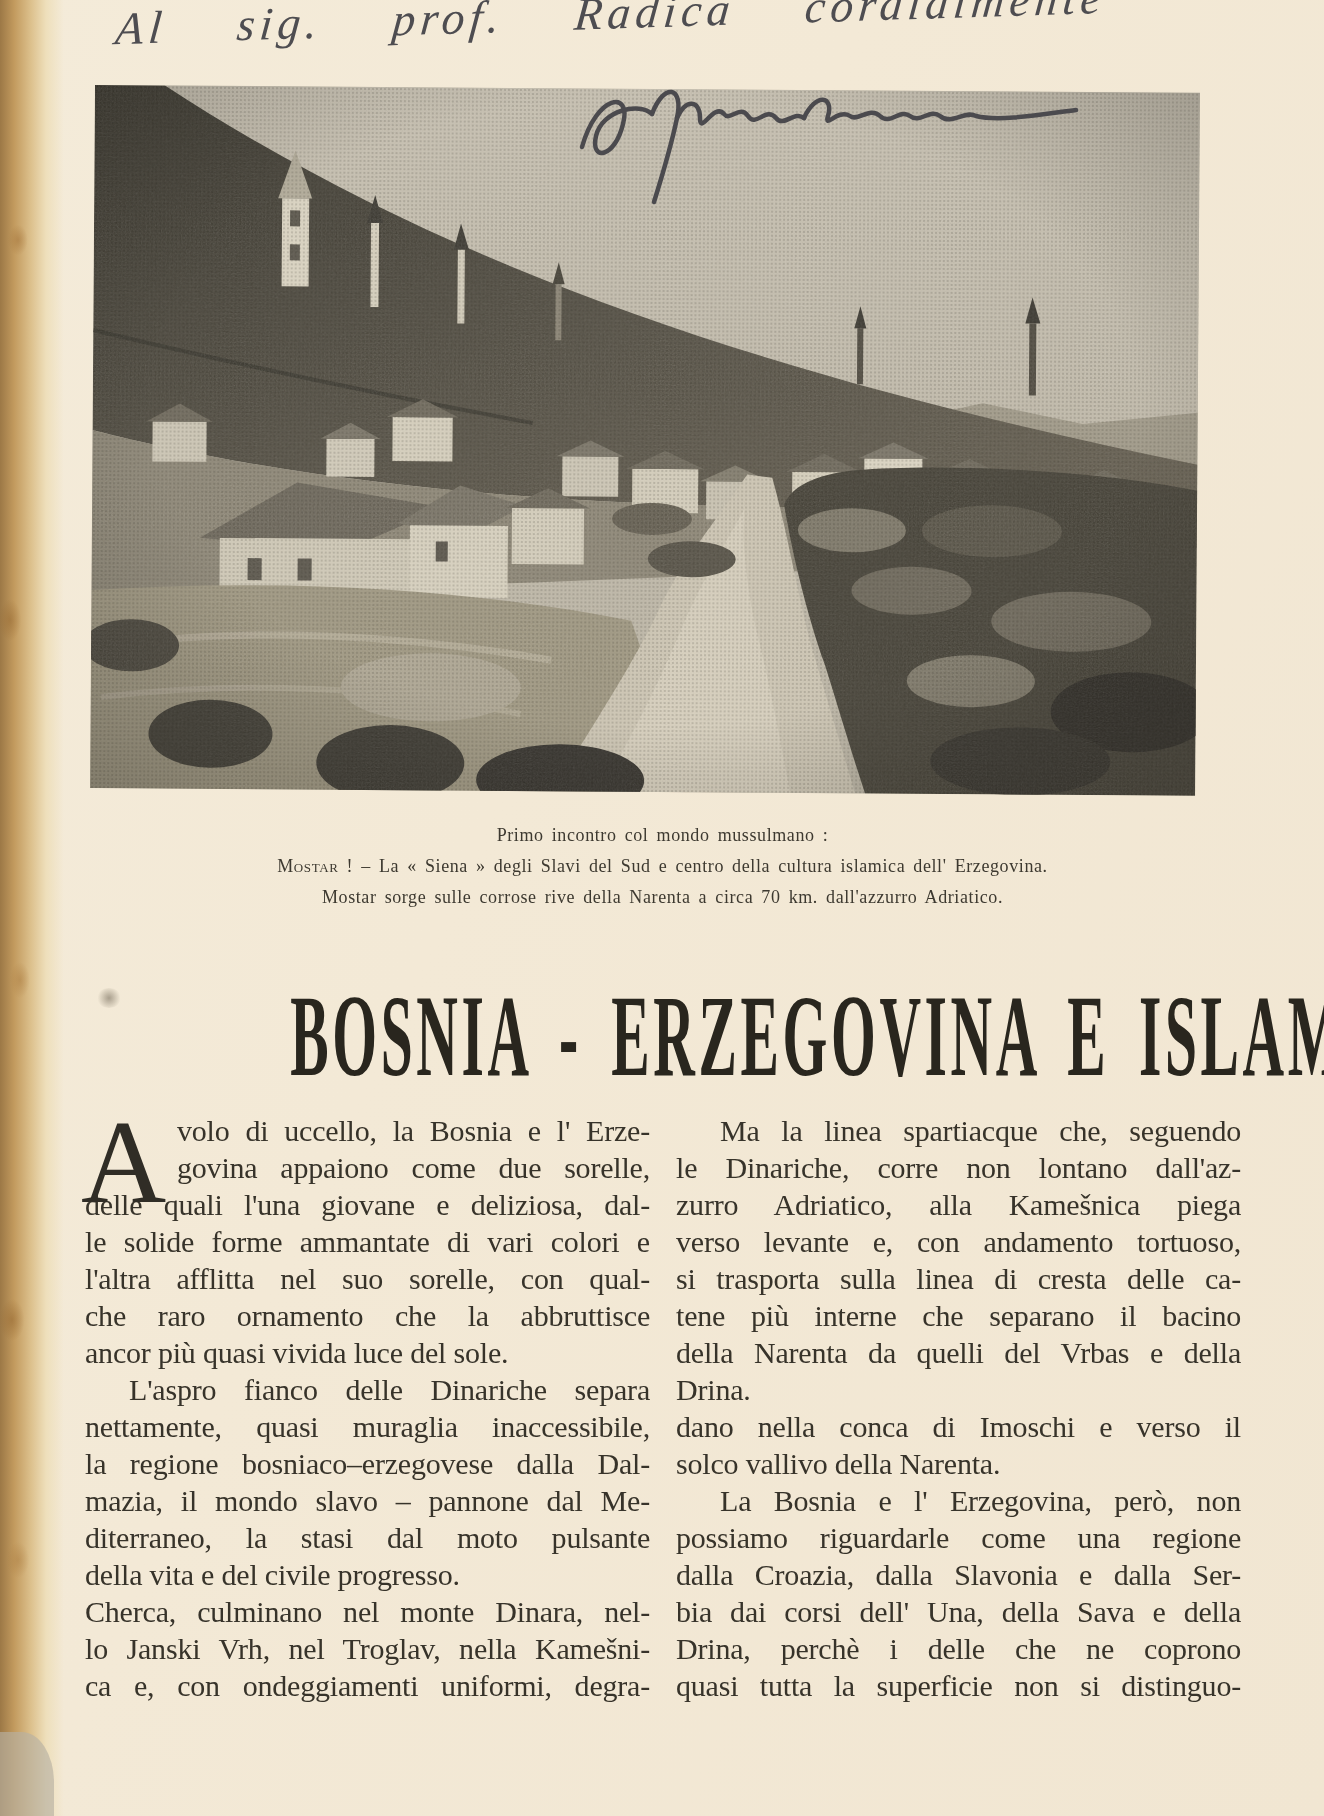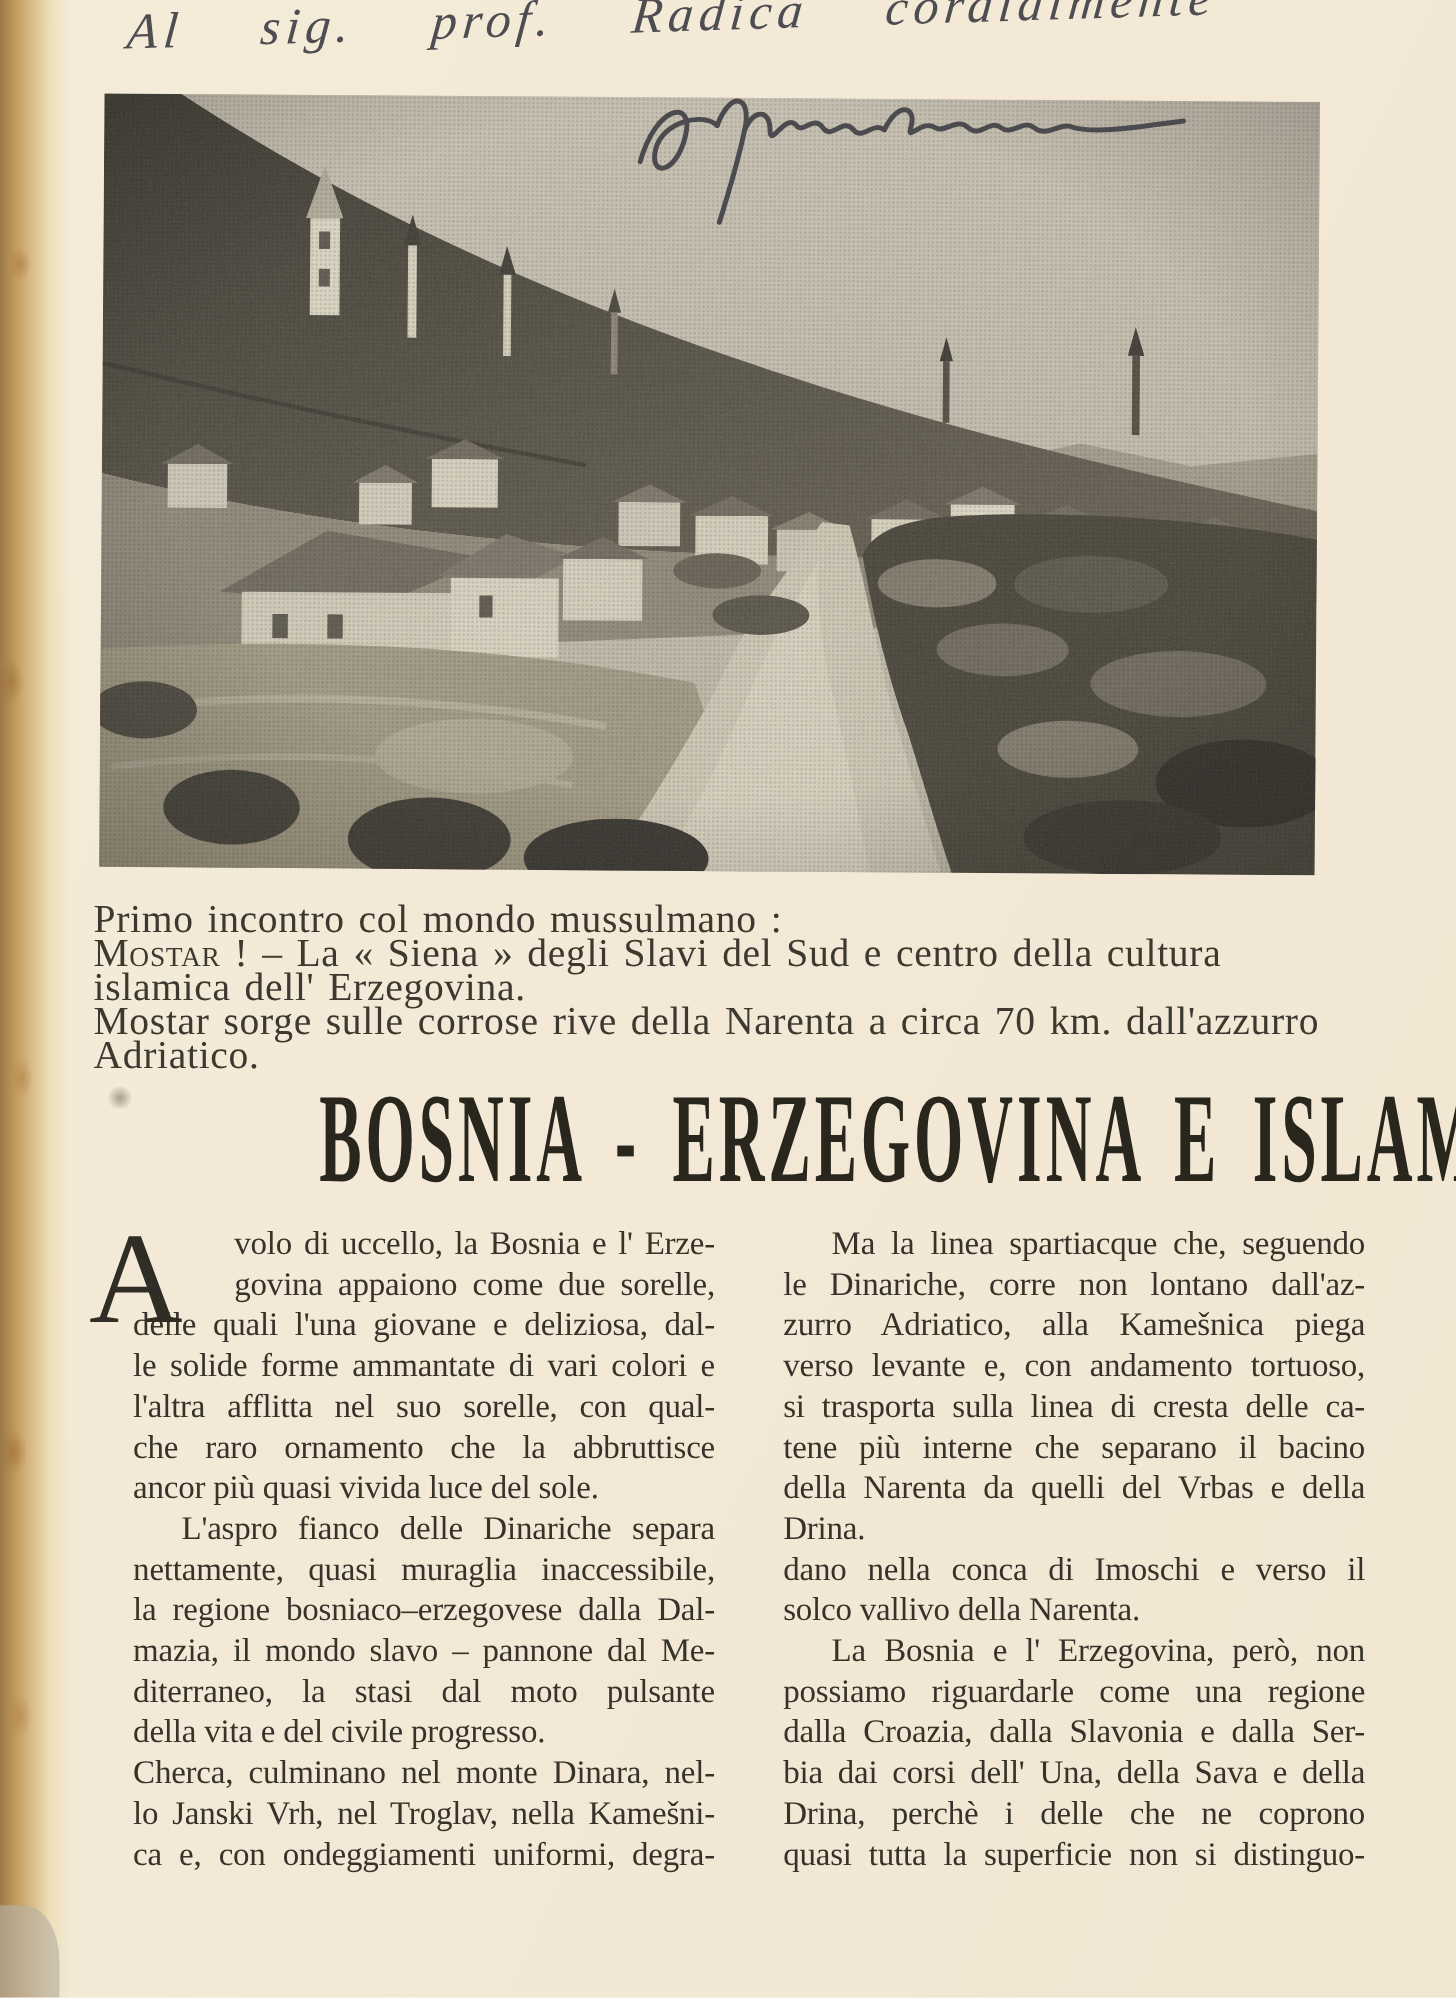--- a/index.html
+++ b/index.html
@@ -46,42 +46,42 @@
   .photo svg{display:block;width:1105px;height:703px;}
   .halftone{
     position:absolute;inset:0;z-index:3;pointer-events:none;
     background-image:radial-gradient(rgba(30,28,22,.14) 1px, transparent 1.2px);
     background-size:4px 4px;
   }
   .signature{position:absolute;left:552px;top:52px;width:540px;height:170px;z-index:7;}
   
   .caption{
     position:absolute;left:85px;top:820px;width:1155px;z-index:4;
-    text-align:left;font-size:36px;line-height:31px;
+    text-align:center;font-size:18px;line-height:31px;
     letter-spacing:.6px;word-spacing:3px;color:#3d3930;
   }
   .sc{font-variant:small-caps;}
   
   .title{
     position:absolute;left:85px;top:978px;width:1155px;margin:0;
     text-align:right;font-weight:bold;color:#29261e;z-index:4;
   }
   .title-inner{
     display:inline-block;font-size:80px;line-height:1;
     letter-spacing:5px;word-spacing:16px;white-space:nowrap;
     transform:scale(.72,1.45);transform-origin:center top;
   }
   
   .columns{
     position:absolute;left:85px;top:1112px;width:1156px;
     display:flex;gap:26px;z-index:4;
   }
   .col{width:565px;font-size:30px;line-height:37px;letter-spacing:-.2px;color:#37332a;}
   .para{position:relative;}
-  .line{text-align:justify;text-align-last:justify;margin-left:36px;}
+  .line{text-align:justify;text-align-last:justify;}
   .line.endline{text-align-last:left;}
   .line.dc-pad{padding-left:92px;}
   .line.ind{padding-left:44px;}
   .dropcap{
     position:absolute;left:-4px;top:-8px;font-size:118px;line-height:1;
     color:#302d26;font-weight:normal;
   }
 </style>
 </head>
 <body>

